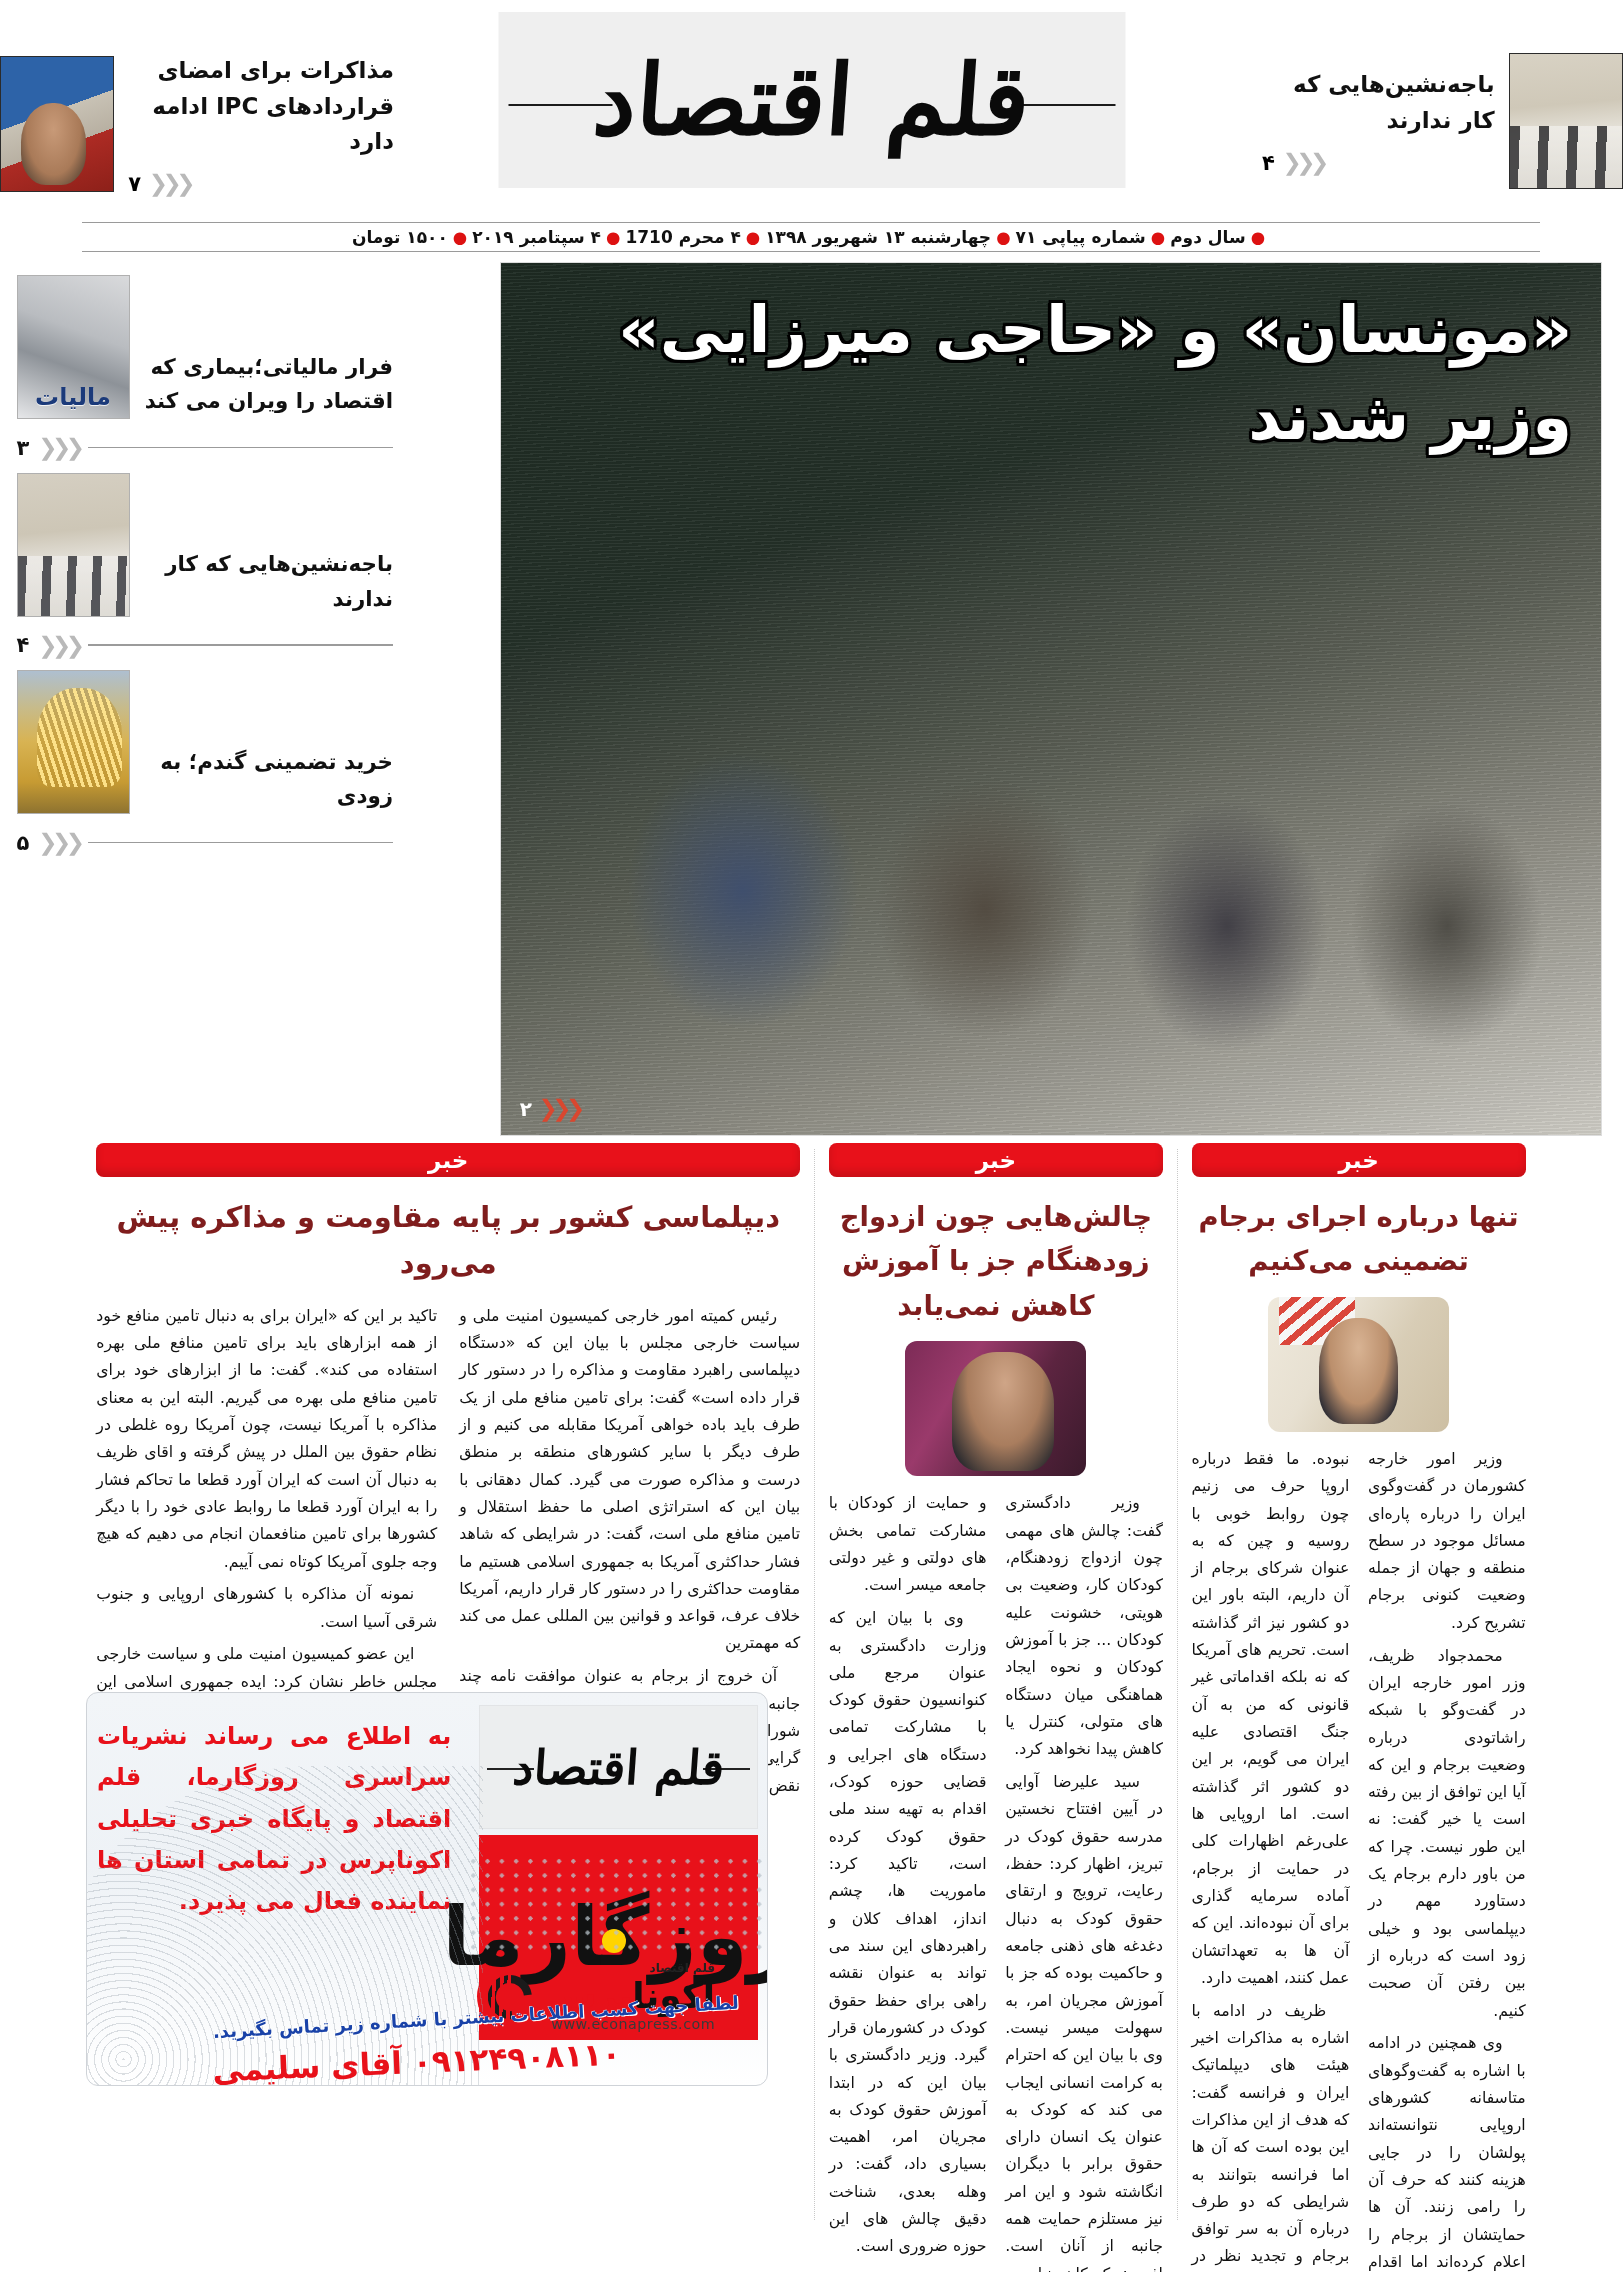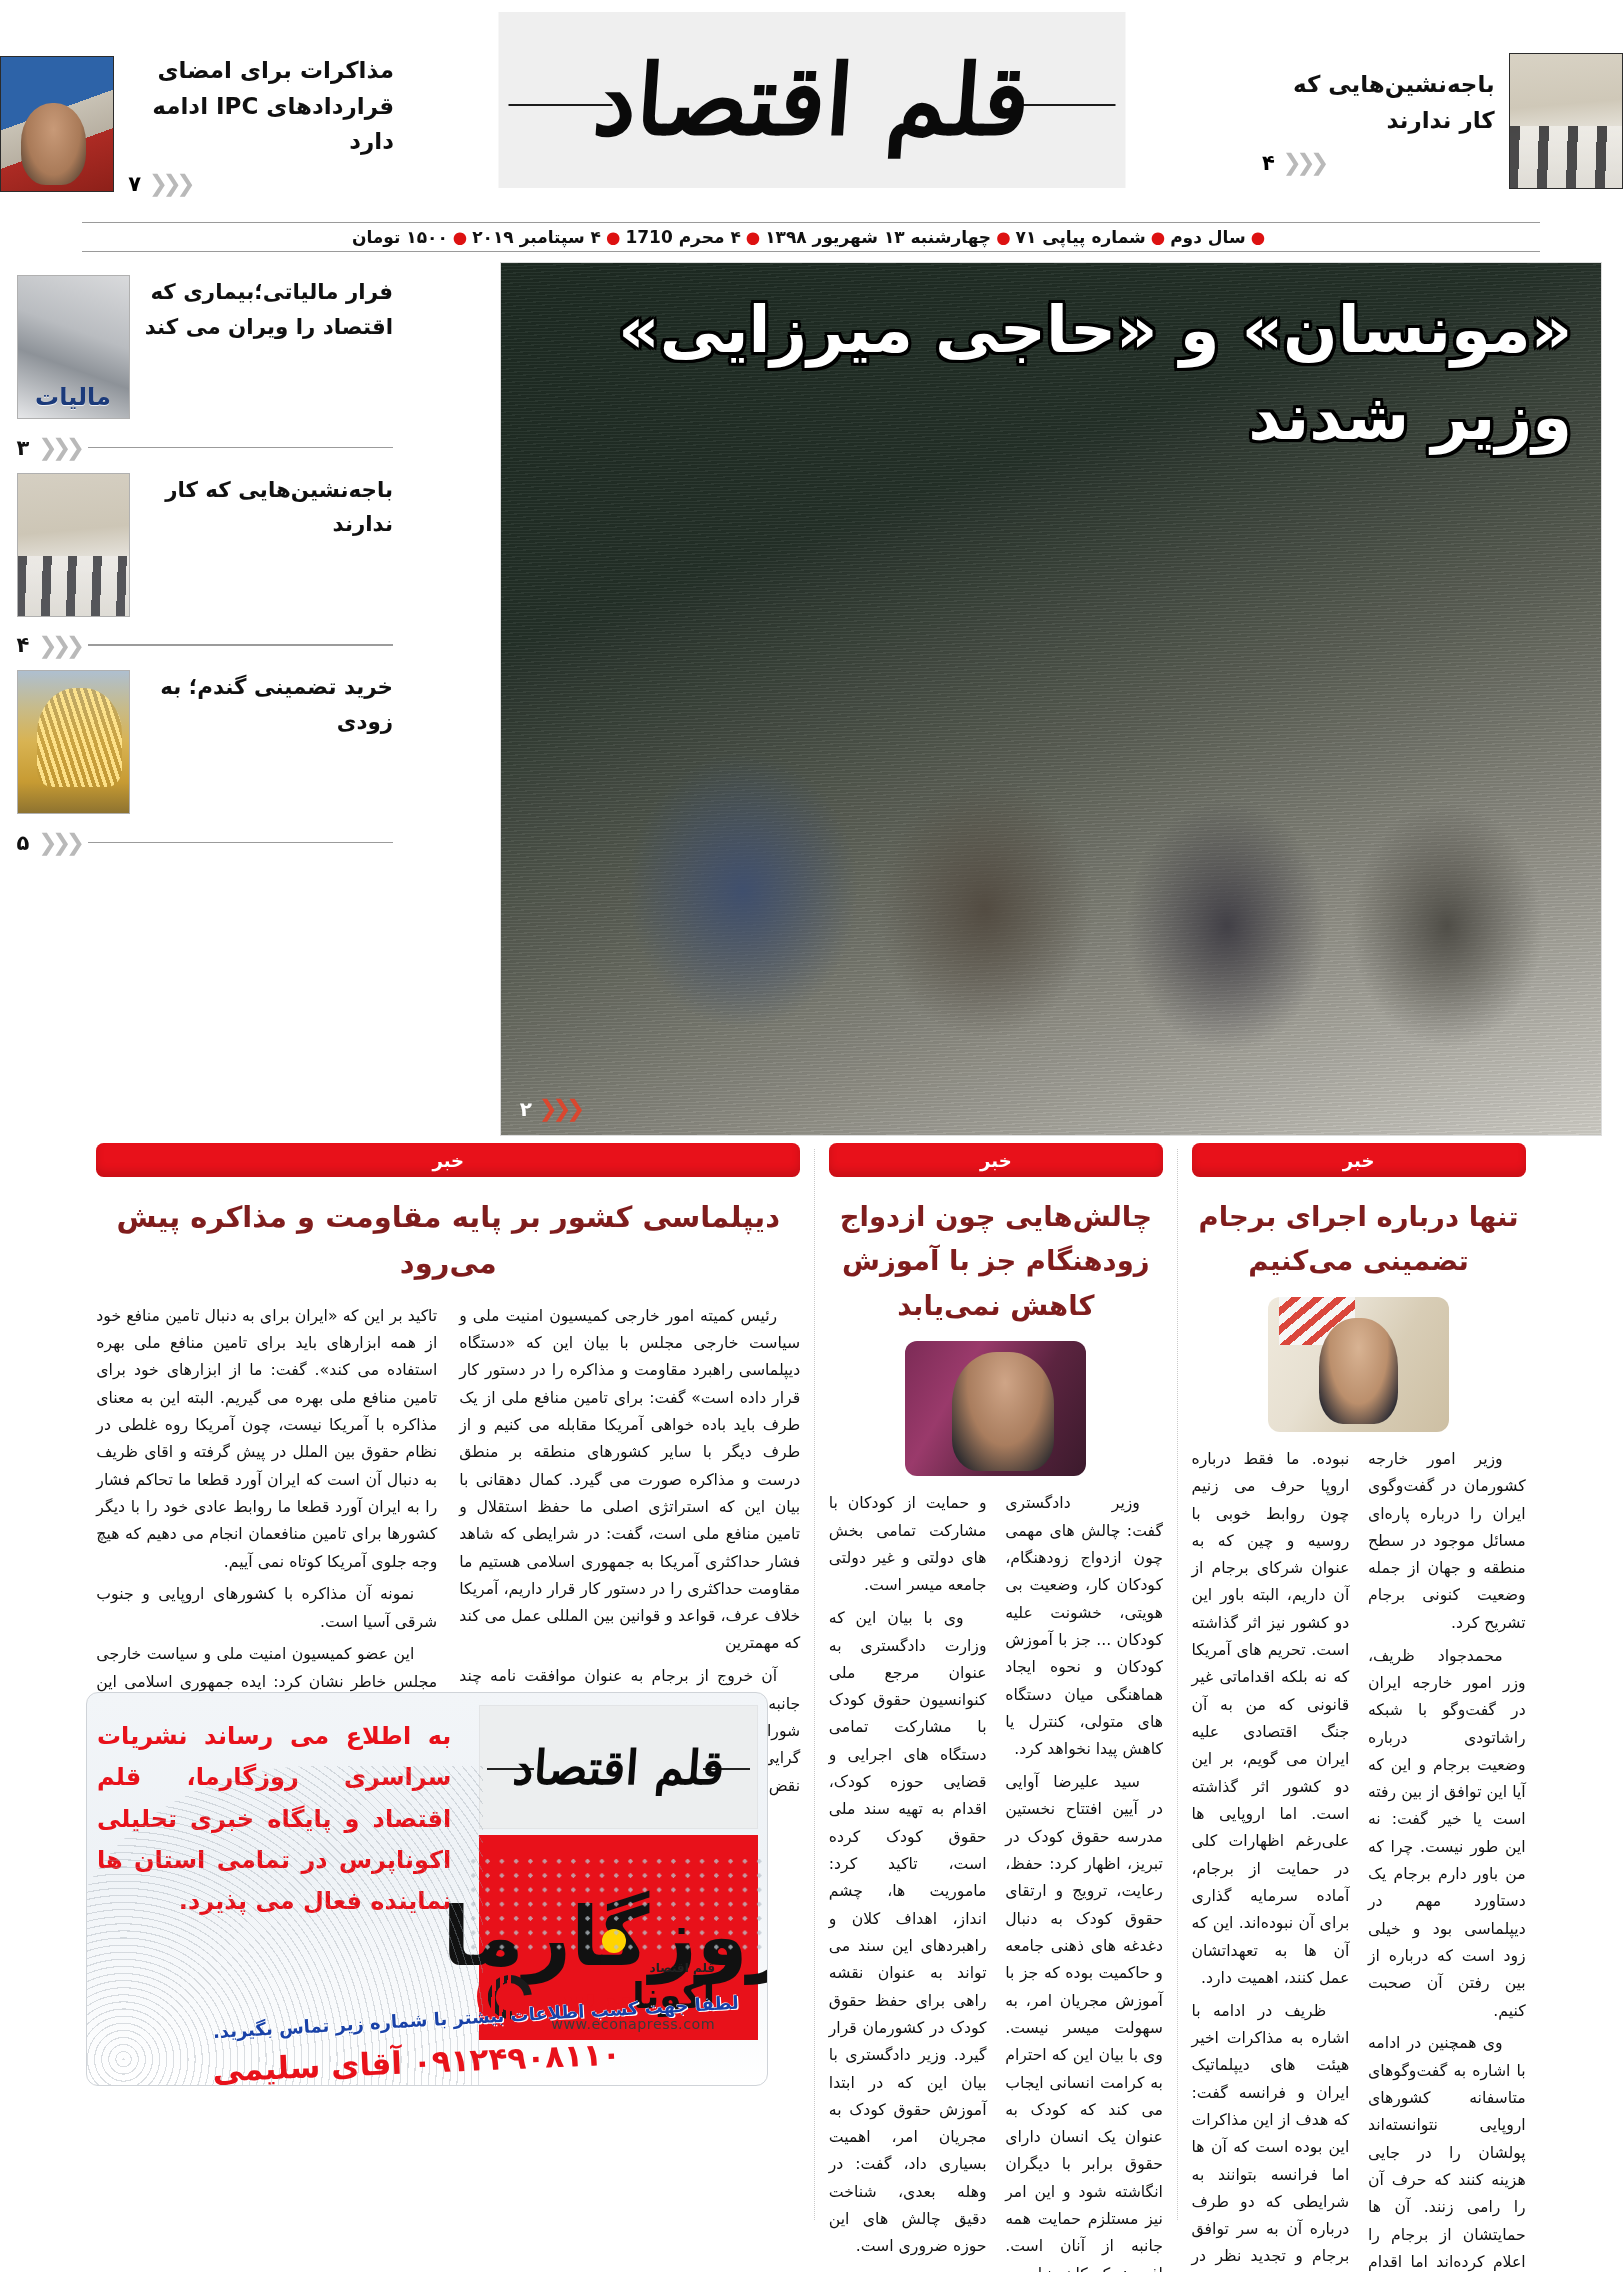--- a/index.html
+++ b/index.html
@@ -161,21 +161,21 @@
   .sidebar {
     width: 418px;
     padding: 0 25px 0 16.5px;
     display: flex;
     flex-direction: column;
   }
   .side-item { padding-top: 13px; }
   .side-row {
     display: flex;
     flex-direction: row-reverse;
-    align-items: flex-start;
+    align-items: flex-end;
     gap: 14.3px;
   }
   .side-thumb {
     width: 113px;
     height: 144px;
     border: 1.6px solid #b0b0b0;
     flex: 0 0 auto;
     position: relative;
     overflow: hidden;
   }
@@ -276,21 +276,21 @@
   .col { position: relative; padding: 0 14.3px; }
   .col-wide   { width: 733px; }
   .col-narrow { width: 363px; }
   .col-div { position: absolute; top: 5.5px; bottom: 0; left: 0; border-left: 1.6px dotted #c8c8c8; }
 
   .badge {
     height: 34px;
     border-radius: 7.7px;
     background: #e8111a;
     color: #fff;
-    font-size: 18px;
+    font-size: 23px;
     font-weight: 700;
     display: flex;
     align-items: center;
     justify-content: center;
     box-shadow: inset 0 -5.5px 8.8px rgba(0,0,0,.14);
     margin-bottom: 16.5px;
   }
 
   .art-title {
     font-size: 27.5px;

